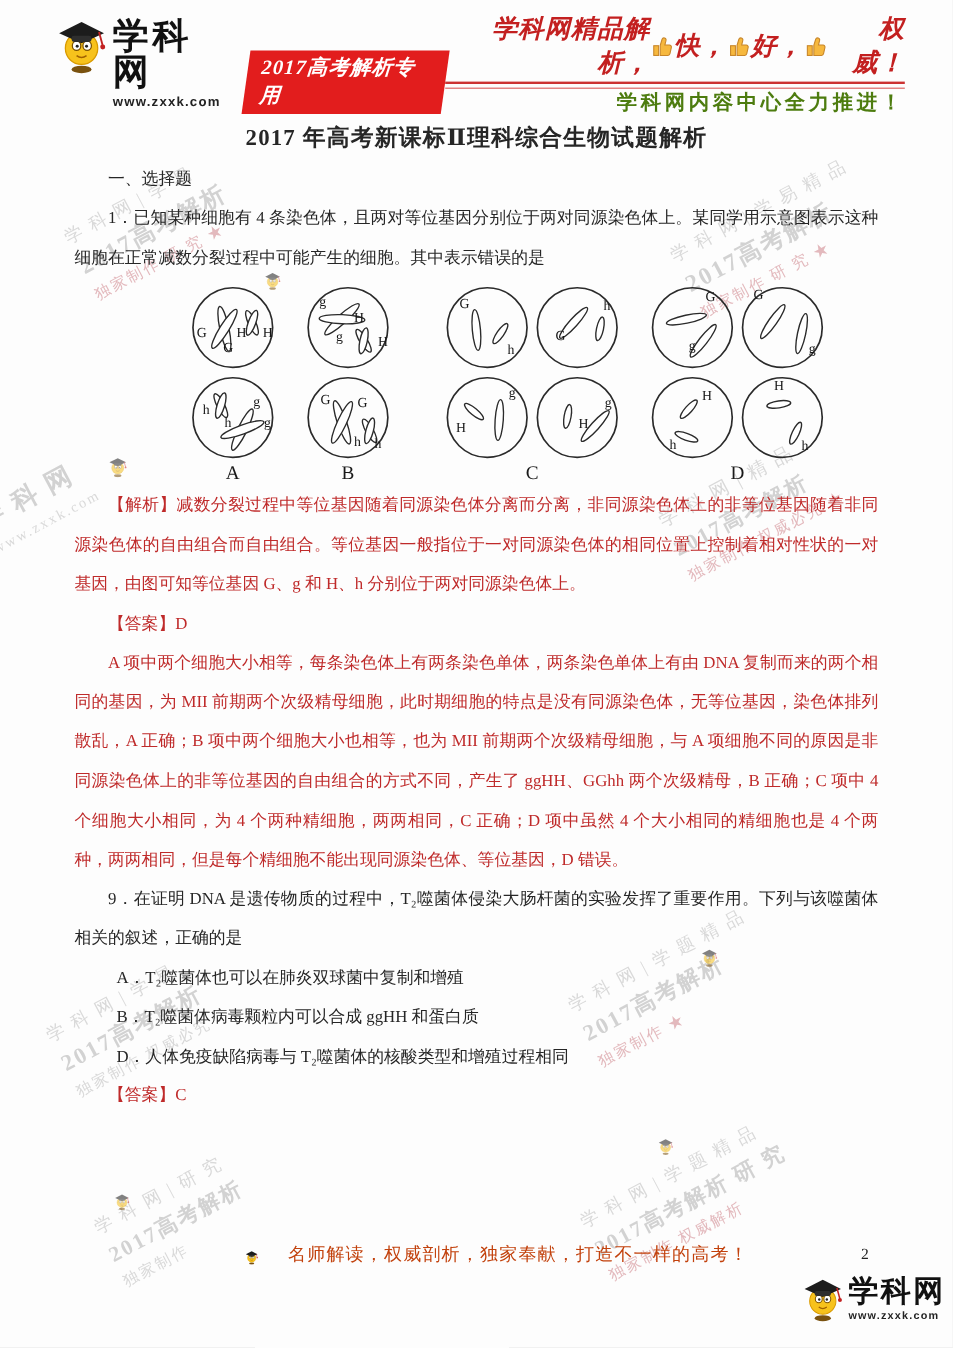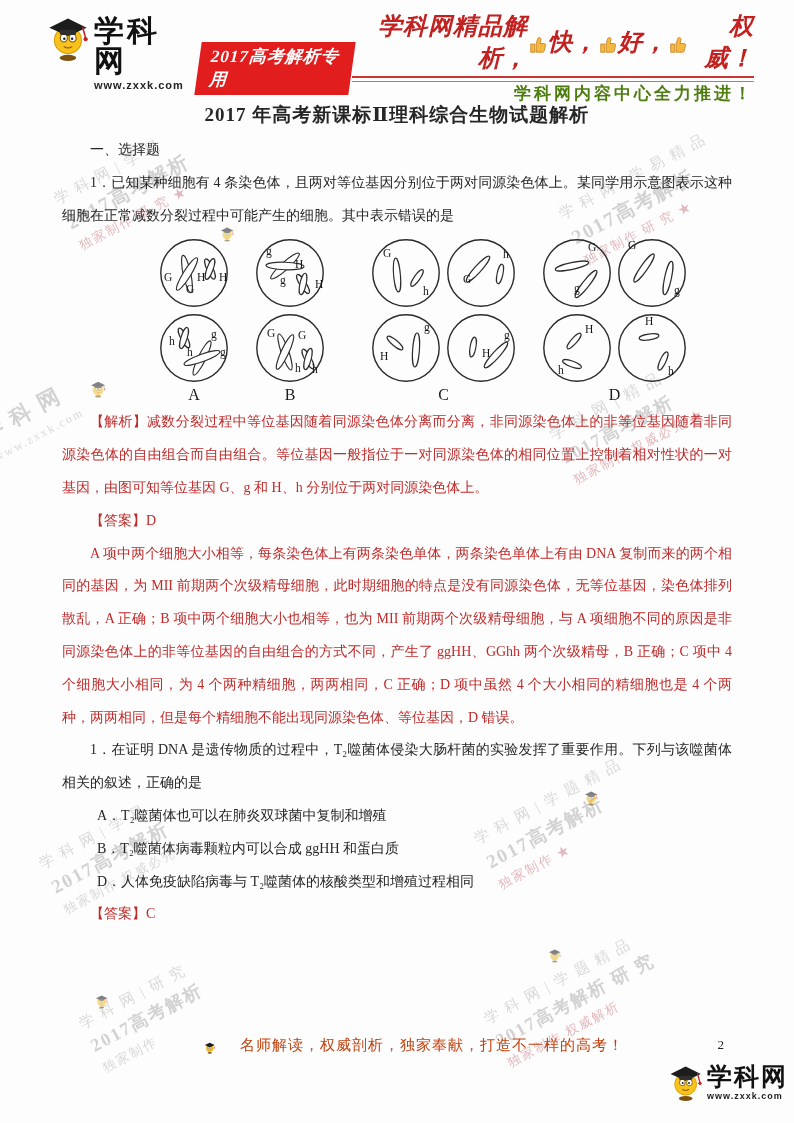--- a/index.html
+++ b/index.html
@@ -20,21 +20,21 @@
   .logo-txt{margin-left:2px;margin-top:8px;}
   .logo-name{font-family:"Liberation Sans","DejaVu Sans",sans-serif;font-weight:bold;
              font-size:30px;letter-spacing:3px;color:#111;line-height:1;}
   .logo-url{font-family:"Liberation Sans","DejaVu Sans",sans-serif;font-weight:bold;
             font-size:11px;letter-spacing:1px;color:#222;margin-top:3px;}
   .banner{align-self:flex-start;margin:34px 0 0 14px;background:#e21d1d;color:#fff;
           transform:skewX(-8deg);padding:3px 12px 4px;}
   .banner span{display:inline-block;transform:skewX(4deg);font-style:italic;font-weight:bold;
           font-size:17px;letter-spacing:1px;}
   .slogans{text-align:right;margin-top:2px;}
-  .slogan-main{color:#c32020;font-weight:bold;font-style:italic;font-size:24px;
+  .slogan-main{color:#c32020;font-weight:bold;font-style:italic;font-size:21px;
                letter-spacing:1px;display:flex;align-items:center;justify-content:flex-end;}
   .slogan-main .thumb{display:inline-block;width:18px;height:18px;margin:0 1px;}
   .underline2{height:3px;border-top:2px solid #c33;border-bottom:1px solid #d66;margin-top:2px;}
   .slogan-sub{color:#4d7c0f;font-weight:bold;font-size:17px;letter-spacing:3px;margin-top:0;}
   
   .main{position:absolute;left:62px;right:62px;top:94px;z-index:1;}
   .title{text-align:center;font-size:19px;font-weight:bold;letter-spacing:1px;margin:8px 0 6px;}
   p.body{font-size:14px;line-height:32.8px;margin:0;text-align:justify;}
   .indent{text-indent:2em;}
   .red{color:#bf2a2a;}
@@ -390,21 +390,21 @@
             </svg>
           </div>
           <div class="flabel">D</div>
         </div>
       </div>
 
     <p class="body indent red"><span>【解析】</span><span>减数分裂过程中等位基因随着同源染色体分离而分离，非同源染色体上的非等位基因随着非同源染色体的自由组合而自由组合。等位基因一般指位于一对同源染色体的相同位置上控制着相对性状的一对基因，由图可知等位基因 G、g 和 H、h 分别位于两对同源染色体上。</span></p>
     <p class="body indent red"><span>【答案】</span><span>D</span></p>
     <p class="body indent red">A 项中两个细胞大小相等，每条染色体上有两条染色单体，两条染色单体上有由 DNA 复制而来的两个相同的基因，为 MII 前期两个次级精母细胞，此时期细胞的特点是没有同源染色体，无等位基因，染色体排列散乱，A 正确；B 项中两个细胞大小也相等，也为 MII 前期两个次级精母细胞，与 A 项细胞不同的原因是非同源染色体上的非等位基因的自由组合的方式不同，产生了 ggHH、GGhh 两个次级精母，B 正确；C 项中 4 个细胞大小相同，为 4 个两种精细胞，两两相同，C 正确；D 项中虽然 4 个大小相同的精细胞也是 4 个两种，两两相同，但是每个精细胞不能出现同源染色体、等位基因，D 错误。</p>
 
-    <p class="body indent">1．在证明 DNA 是遗传物质的过程中，T₂噬菌体侵染大肠杆菌的实验发挥了重要作用。下列与该噬菌体相关的叙述，正确的是</p>
+    <p class="body indent">9．在证明 DNA 是遗传物质的过程中，T₂噬菌体侵染大肠杆菌的实验发挥了重要作用。下列与该噬菌体相关的叙述，正确的是</p>
     <div>
       <p class="body opt">A．T₂噬菌体也可以在肺炎双球菌中复制和增殖</p>
       <p class="body opt">B．T₂噬菌体病毒颗粒内可以合成 ggHH 和蛋白质</p>
       <p class="body opt">D．人体免疫缺陷病毒与 T₂噬菌体的核酸类型和增殖过程相同</p>
     </div>
     <p class="body indent red"><span>【答案】</span><span>C</span></p>
   </div>
 
   <div class="footer">
     <span class="footer-mascot mascot-slot"><svg width="12" height="14" viewBox="0 0 44 52" xmlns="http://www.w3.org/2000/svg">

